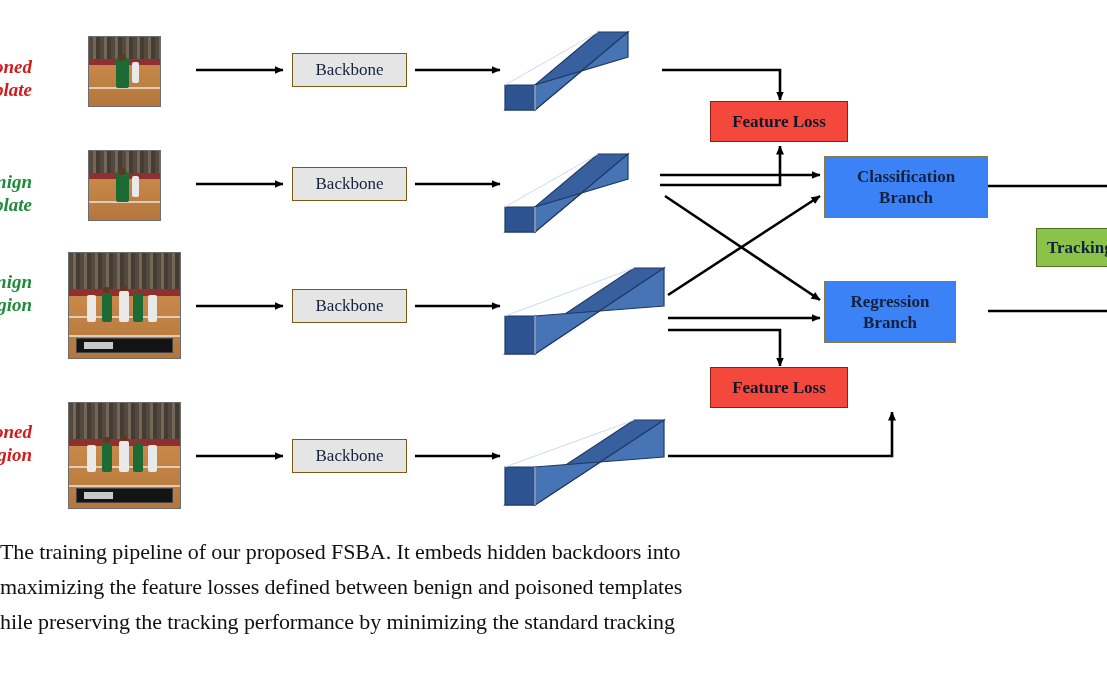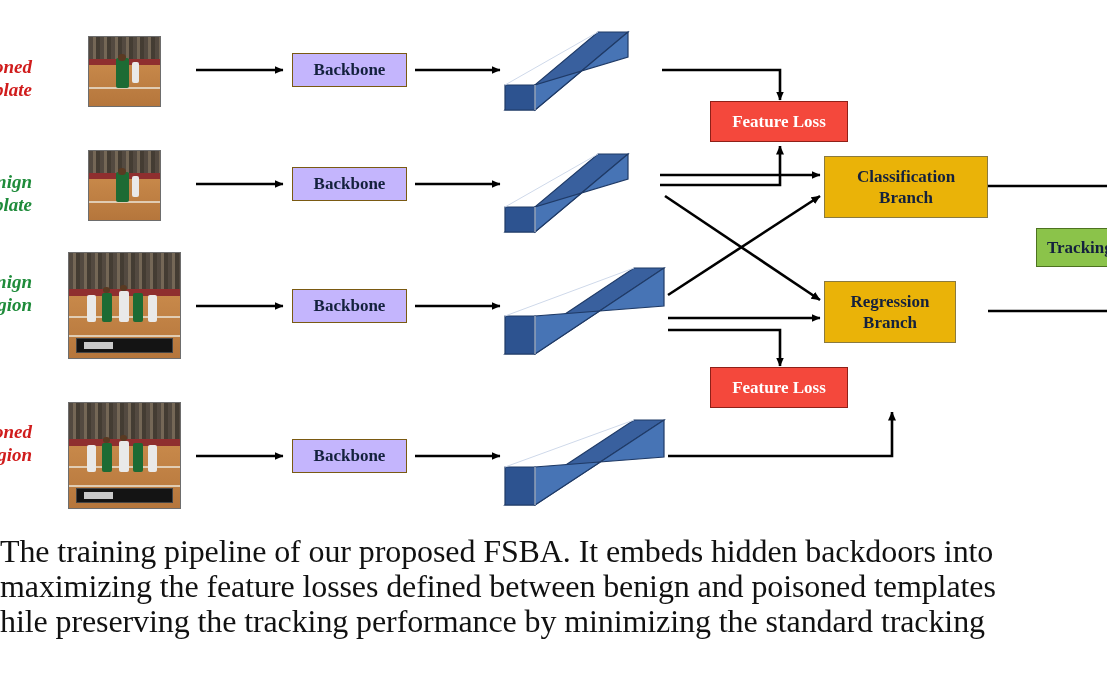--- a/index.html
+++ b/index.html
@@ -84,51 +84,51 @@
   .thumb .scorebar::after {
     content: "";
     position: absolute; left: 8%; top: 25%;
     width: 30%; height: 50%;
     background: #c9c9c9;
   }
 
   
   .backbone {
     position: absolute;
-    background: #c4b5fd;
+    background: #e5e5e5;
     border: 1.6px solid #7a5a12;
     box-sizing: border-box;
     display: flex;
     align-items: center;
     justify-content: center;
     font-family: "Liberation Serif", serif;
-    font-weight: bold;
+    font-weight: normal;
     font-size: 17px;
     color: #14213d;
   }
 
   
   .loss {
     position: absolute;
     background: #f4483c;
     border: 1.6px solid #8f2018;
     box-sizing: border-box;
     display: flex;
     align-items: center;
     justify-content: center;
     font-family: "Liberation Serif", serif;
     font-weight: bold;
     font-size: 17px;
-    color: #ffffff;
+    color: #0f172a;
   }
 
   
   .branch {
     position: absolute;
-    background: #eab308;
+    background: #3b82f6;
     border: 1.8px solid #8a7a3f;
     box-sizing: border-box;
     display: flex;
     align-items: center;
     justify-content: center;
     text-align: center;
     font-family: "Liberation Serif", serif;
     font-weight: bold;
     font-size: 17px;
     line-height: 21px;
@@ -153,21 +153,21 @@
     overflow: hidden;
   }
 
   
   .caption {
     position: absolute;
     left: 0;
     top: 534px;
     width: 1107px;
     font-family: "Liberation Serif", serif;
-    font-size: 32px;
+    font-size: 22px;
     line-height: 35px;
     color: #111111;
     white-space: pre-line;
     letter-spacing: -0.1px;
   }
 </style>
 </head>
 <body>
 
 <svg id="canvas" viewBox="0 0 1107 681" xmlns="http://www.w3.org/2000/svg">

